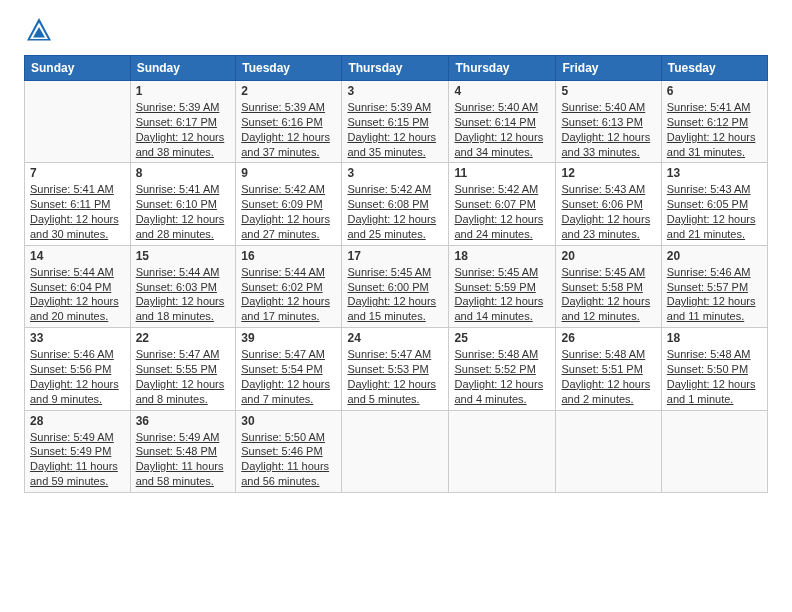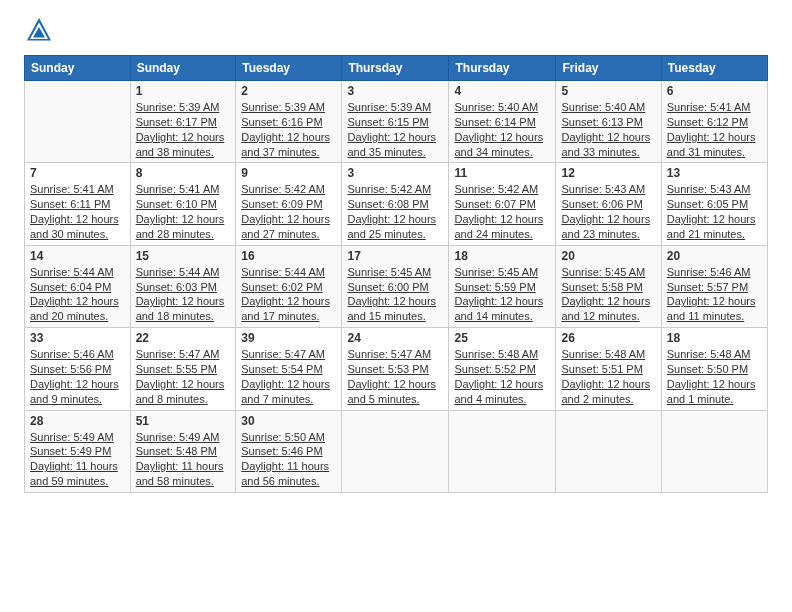--- a/index.html
+++ b/index.html
@@ -339,21 +339,21 @@
         </tr>
         <tr>
           <td>
             <span class="day-num">28</span>
             <div class="cell-content" style="white-space: pre-line;">Sunrise: 5:49 AM
 Sunset: 5:49 PM
 Daylight: 11 hours
 and 59 minutes.</div>
           </td>
           <td>
-            <span class="day-num">51</span>
+            <span class="day-num">36</span>
             <div class="cell-content" style="white-space: pre-line;">Sunrise: 5:49 AM
 Sunset: 5:48 PM
 Daylight: 11 hours
 and 58 minutes.</div>
           </td>
           <td>
             <span class="day-num">30</span>
             <div class="cell-content" style="white-space: pre-line;">Sunrise: 5:50 AM
 Sunset: 5:46 PM
 Daylight: 11 hours

